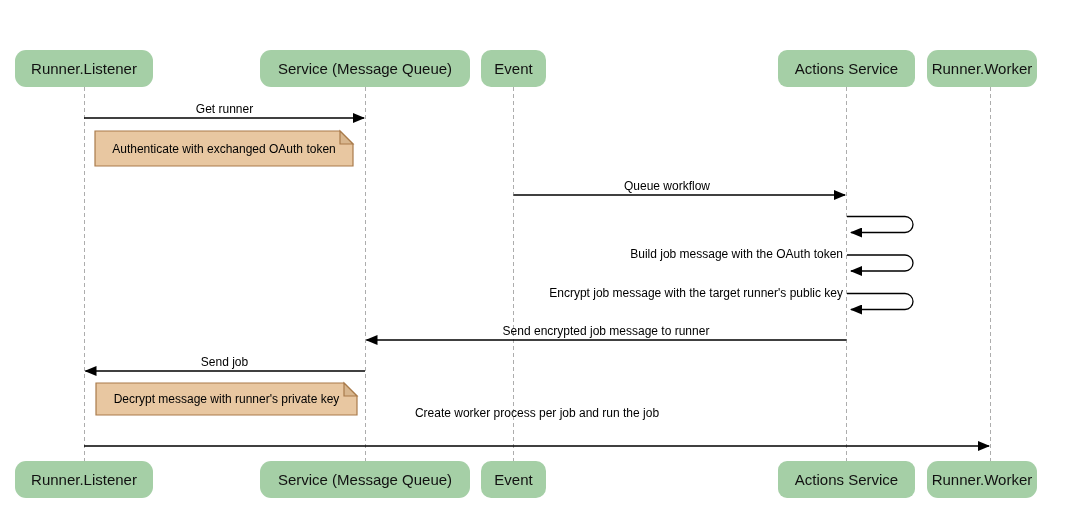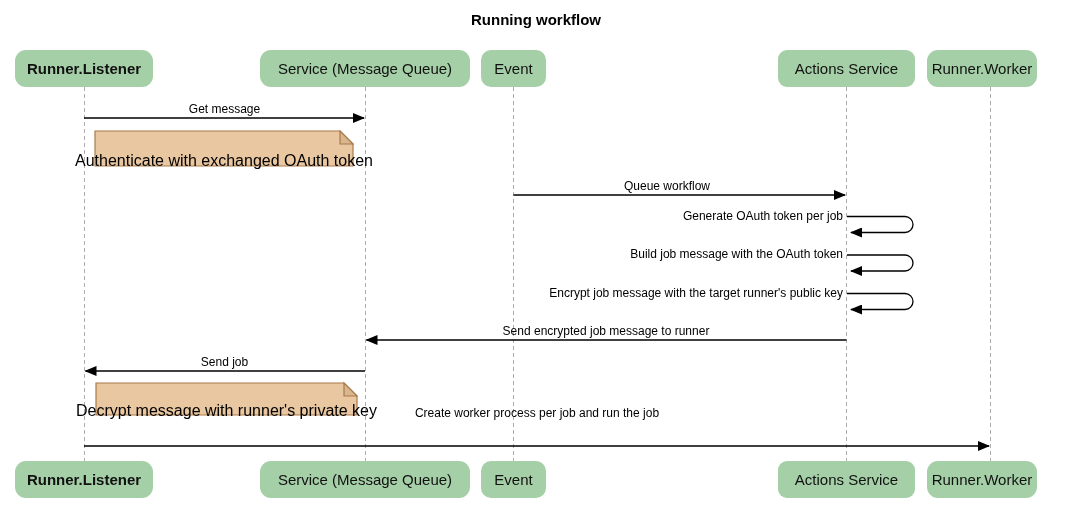--- a/index.html
+++ b/index.html
@@ -33,21 +33,21 @@
     display: flex;
     align-items: center;
     justify-content: center;
     font-size: 15px;
     color: #111111;
     white-space: nowrap;
   }
   .row-top    { top: 50px; }
   .row-bottom { top: 461px; }
 
-  .p0 { left: 15px;  width: 138px; font-weight: bold; }
+  .p0 { left: 15px;  width: 138px; }
   .p1 { left: 260px; width: 210px; }
   .p2 { left: 481px; width: 65px; border-radius: 10px;  }
   .p3 { left: 778px; width: 137px; border-radius: 9px; }
   .p4 { left: 927px; width: 110px; }
 
   svg.layer {
     position: absolute;
     top: 0; left: 0;
     width: 1072px;
     height: 523px;
@@ -58,35 +58,33 @@
     font-size: 12px;
     color: #000000;
     text-align: center;
     white-space: nowrap;
     line-height: 15px;
   }
   .msg-label.right-align { text-align: right; }
 
   .note-label {
     position: absolute;
-    font-size: 16px;
+    font-size: 12px;
     color: #000000;
     display: flex;
     align-items: center;
     justify-content: center;
     white-space: nowrap;
-    margin-top: 12px;
   }
 </style>
 </head>
 <body>
 
 <div class="canvas">
 
-  <div class="diagram-title">Running workflow</div>
 
   <svg class="layer" viewBox="0 0 1072 523">
     <defs>
       <marker id="arrow" viewBox="0 0 12 10" refX="11" refY="5" markerWidth="12" markerHeight="10" orient="auto" markerUnits="userSpaceOnUse">
         <path d="M0,0 L12,5 L0,10 Z" fill="#000000"></path>
       </marker>
     </defs>
 
     <line x1="84.5" y1="87" x2="84.5" y2="461" stroke="#ADADAD" stroke-width="1" stroke-dasharray="4 3"></line>
     <line x1="365.5" y1="87" x2="365.5" y2="461" stroke="#ADADAD" stroke-width="1" stroke-dasharray="4 3"></line>
@@ -140,24 +138,23 @@
   <div class="participant row-bottom p2">
       <span>Event</span>
     </div>
   <div class="participant row-bottom p3">
       <span>Actions Service</span>
     </div>
   <div class="participant row-bottom p4">
       <span>Runner.Worker</span>
     </div>
 
-  <div class="msg-label" style="left:84px;  width:281px; top:102px;">Get message</div>
+  <div class="msg-label" style="left:84px;  width:281px; top:102px;">Get runner</div>
   <div class="msg-label" style="left:500px; width:334px; top:179px;">Queue workflow</div>
 
-  <div class="msg-label right-align" style="right:229px; top:209px;">Generate OAuth token per job</div>
   <div class="msg-label right-align" style="right:229px; top:247px;">Build job message with the OAuth token</div>
   <div class="msg-label right-align" style="right:229px; top:286px;">Encrypt job message with the target runner's public key</div>
 
   <div class="msg-label" style="left:365px; width:482px; top:324px;">Send encrypted job message to runner</div>
   <div class="msg-label" style="left:84px;  width:281px; top:355px;">Send job</div>
   <div class="msg-label" style="left:84px;  width:906px; top:406px;">Create worker process per job and run the job</div>
 
   <div class="note-label" style="left:95px; top:131px; width:258px; height:35px;">Authenticate with exchanged OAuth token</div>
   <div class="note-label" style="left:96px; top:383px; width:261px; height:32px;">Decrypt message with runner's private key</div>
 

